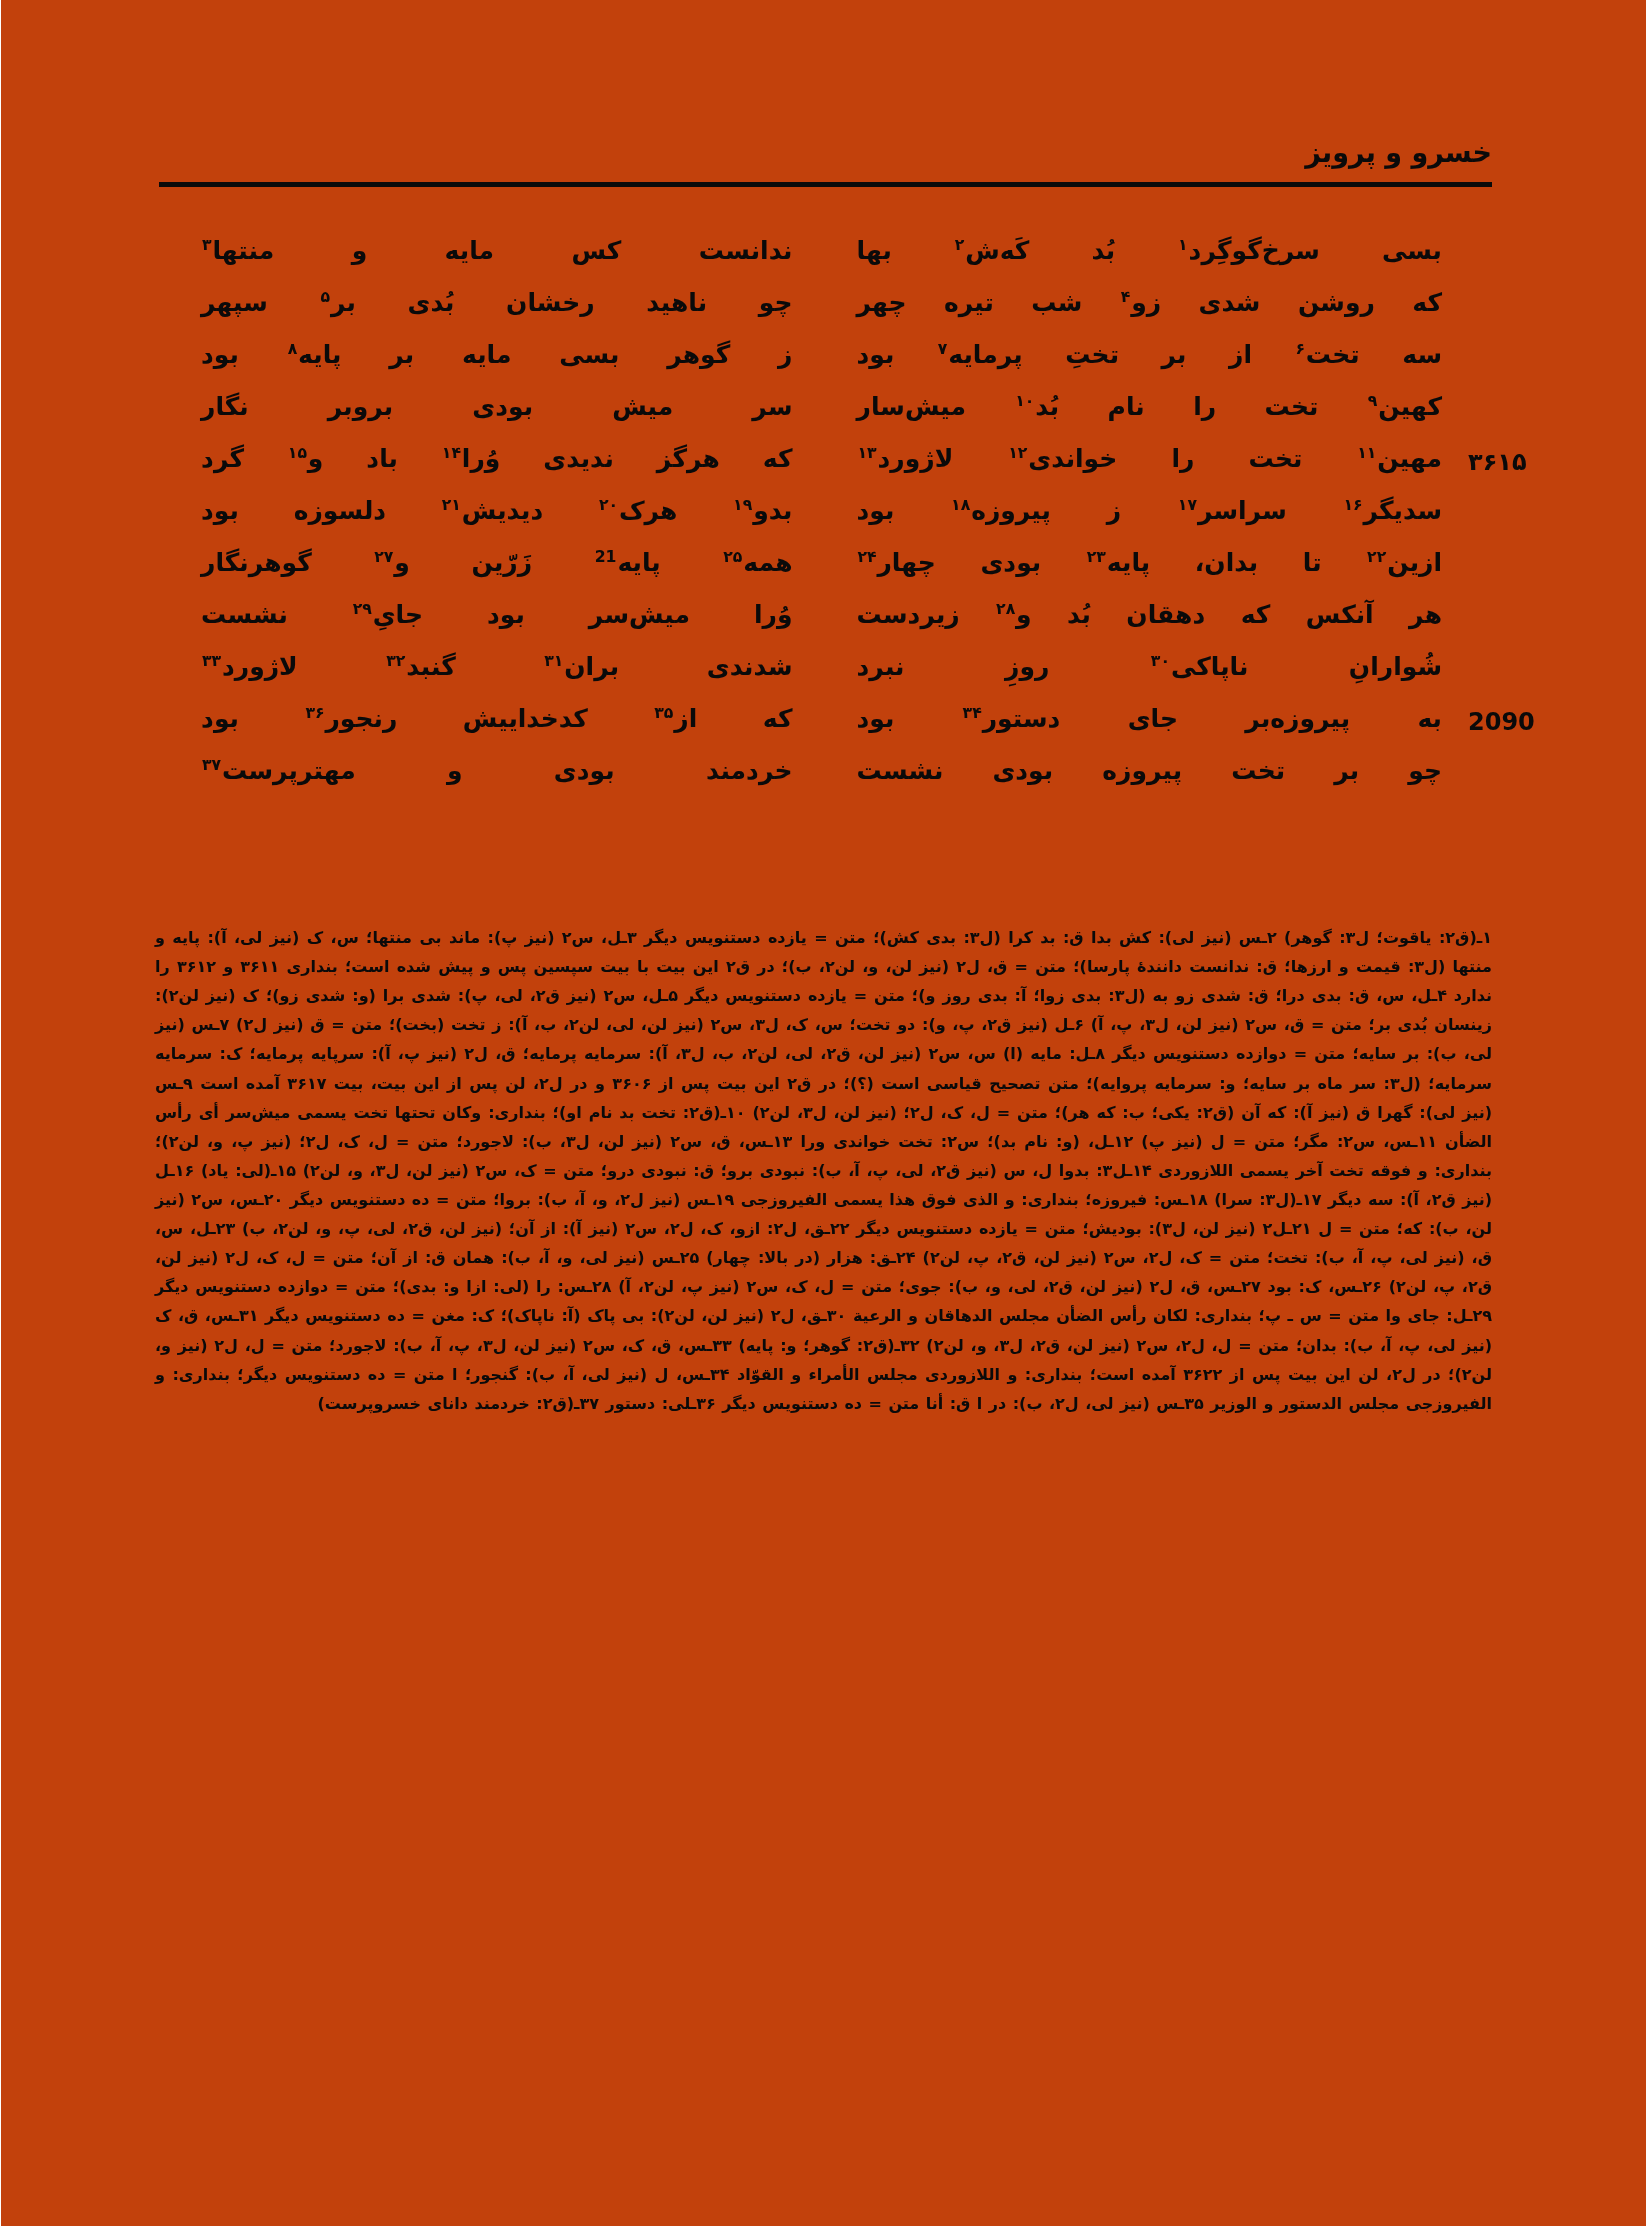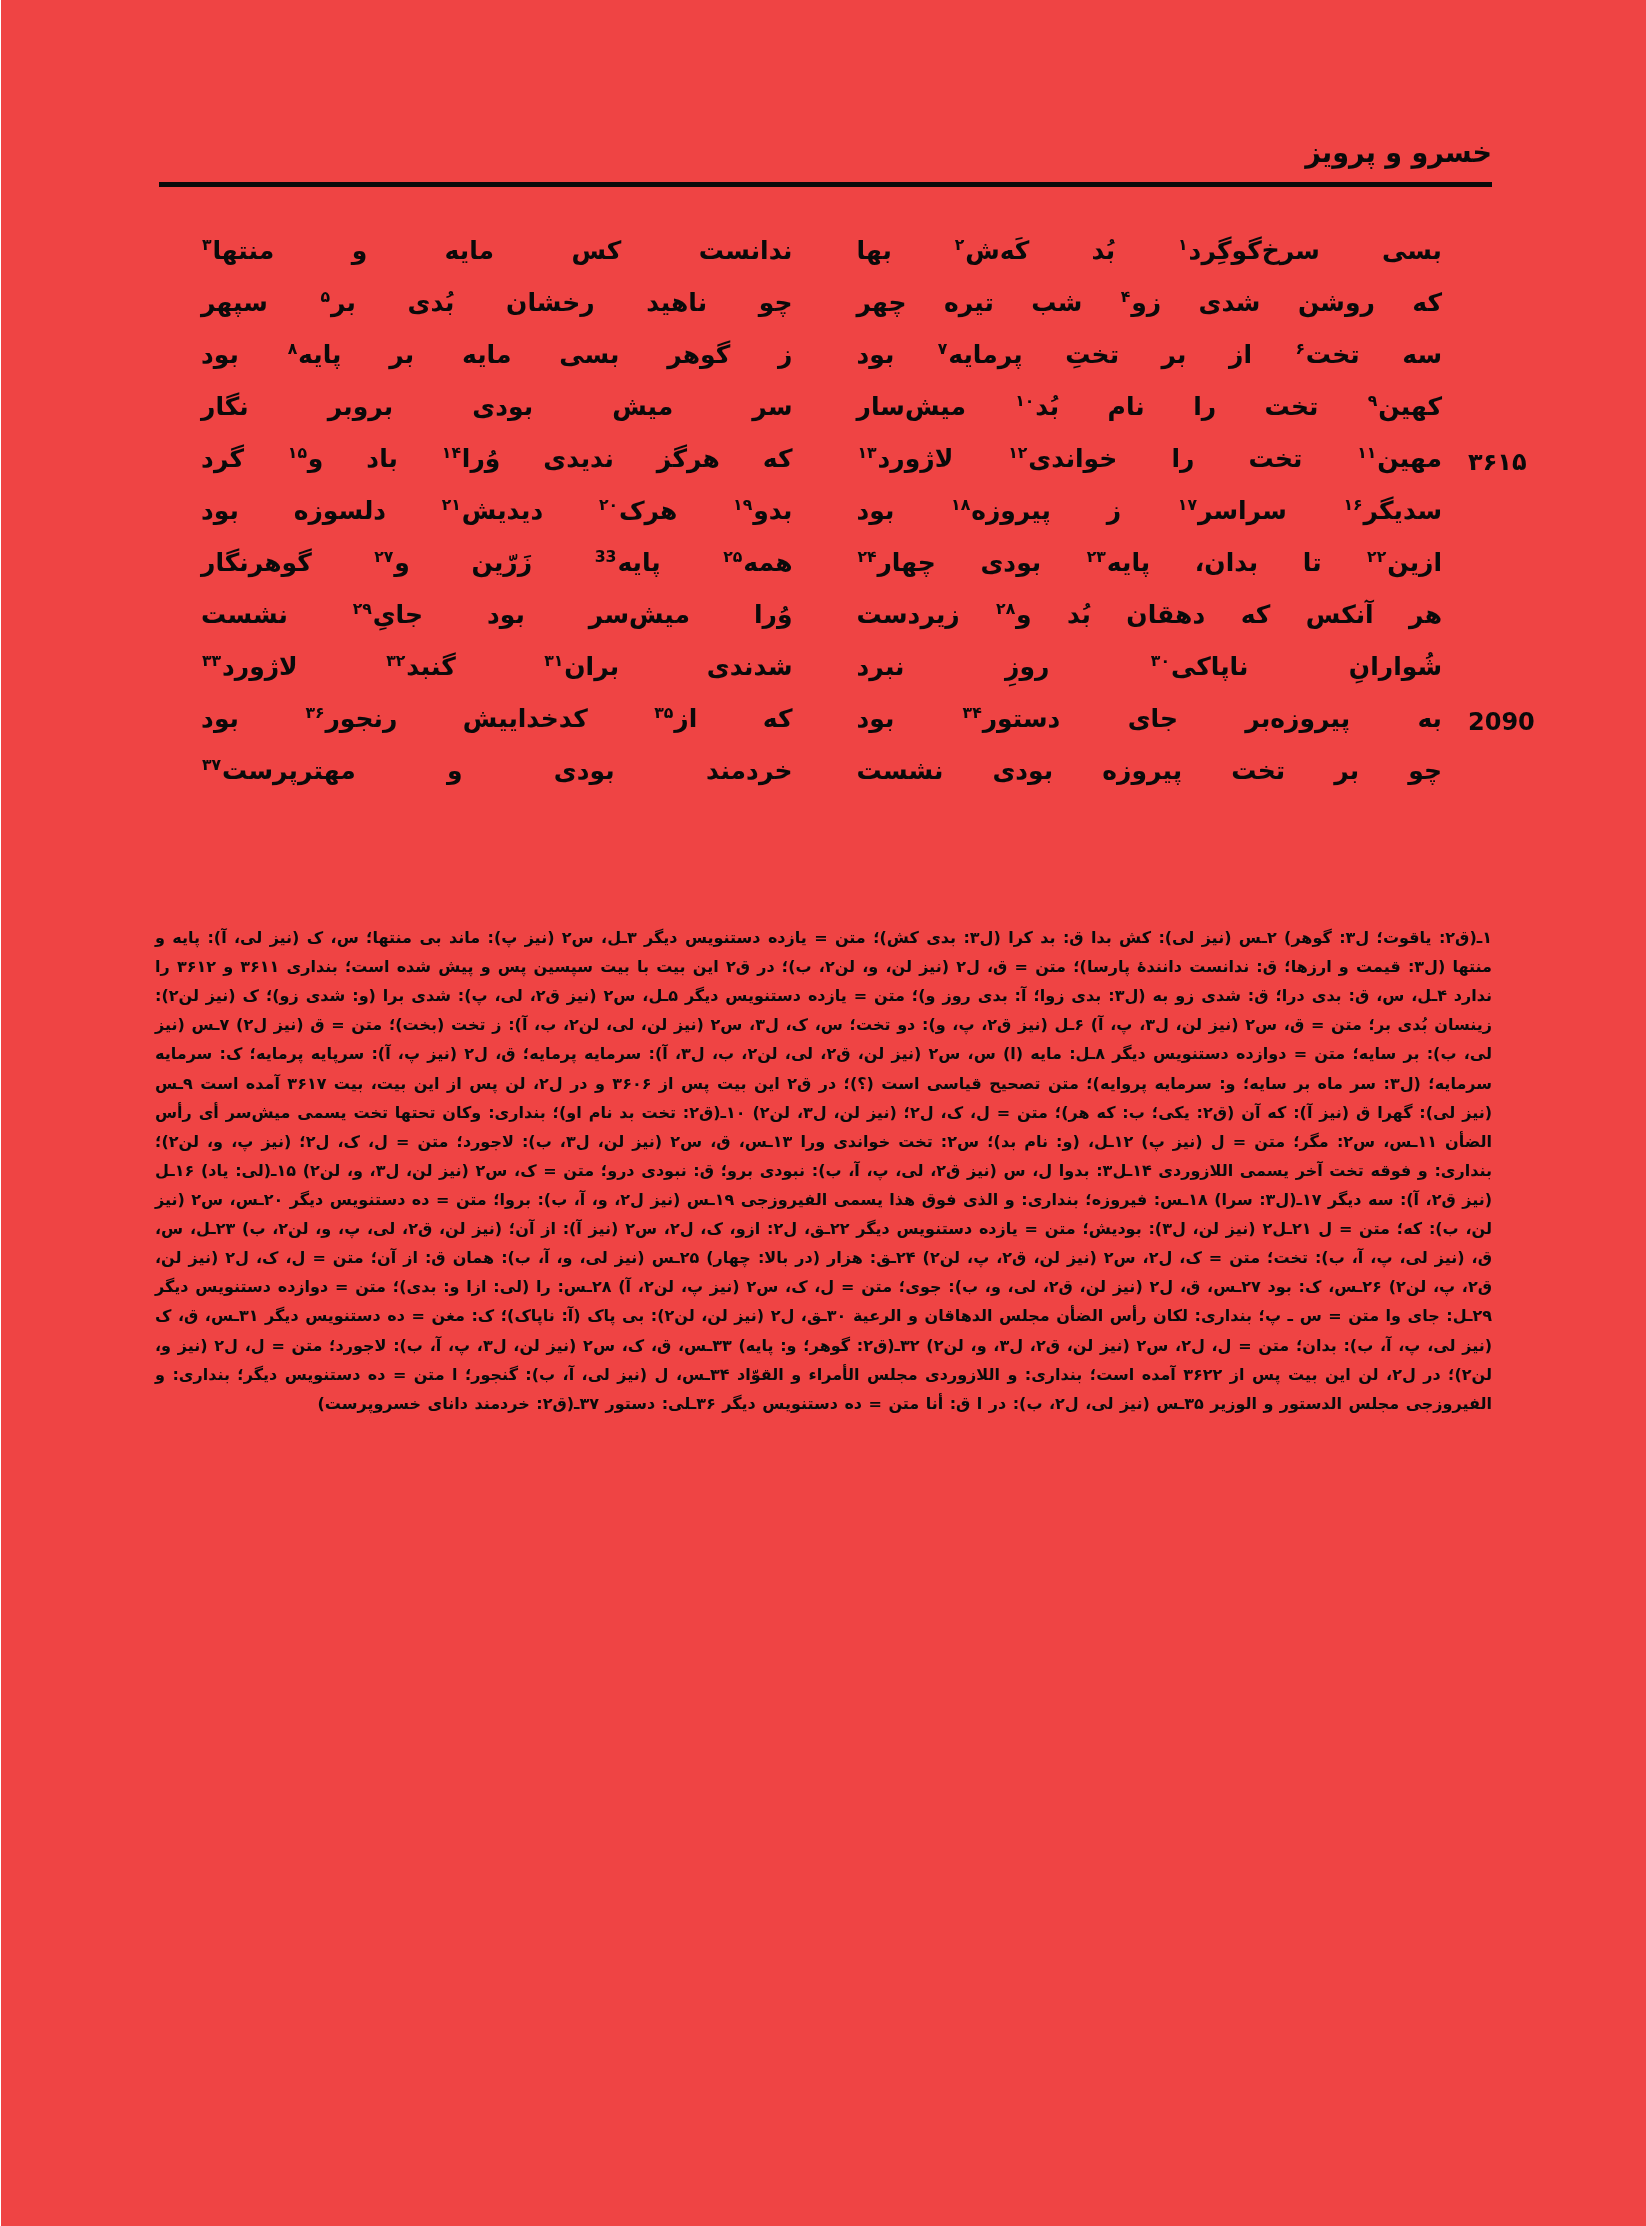--- a/index.html
+++ b/index.html
@@ -13,21 +13,21 @@
     height: 2226px;
     font-family: "DejaVu Sans", "Liberation Sans", sans-serif;
     color: #0a0a0a;
     position: relative;
     overflow: hidden;
   }
 
   .page {
     position: absolute;
     inset: 0;
-    background: #ef4444;
+    background: #c2410c;
   }
 
   
   .running-head-wrap {
     position: absolute;
     top: 138px;
     left: 159px;
     right: 155px;
     height: 59px;
   }
@@ -255,21 +255,21 @@
         <div class="hemistich right">
           <span class="w">ازین<sup class="fn">۲۲</sup></span>
           <span class="w">تا</span>
           <span class="w">بدان،</span>
           <span class="w">پایه<sup class="fn">۲۳</sup></span>
           <span class="w">بودی</span>
           <span class="w">چهار<sup class="fn">۲۴</sup></span>
         </div>
         <div class="hemistich left">
           <span class="w">همه<sup class="fn">۲۵</sup></span>
-          <span class="w">پایه<sup class="fn">33</sup></span>
+          <span class="w">پایه<sup class="fn">21</sup></span>
           <span class="w">زَرّین</span>
           <span class="w">و<sup class="fn">۲۷</sup></span>
           <span class="w">گوهرنگار</span>
         </div>
       </div>
       <div class="verse-row">
         <div class="hemistich right">
           <span class="w">هر</span>
           <span class="w">آنکس</span>
           <span class="w">که</span>

